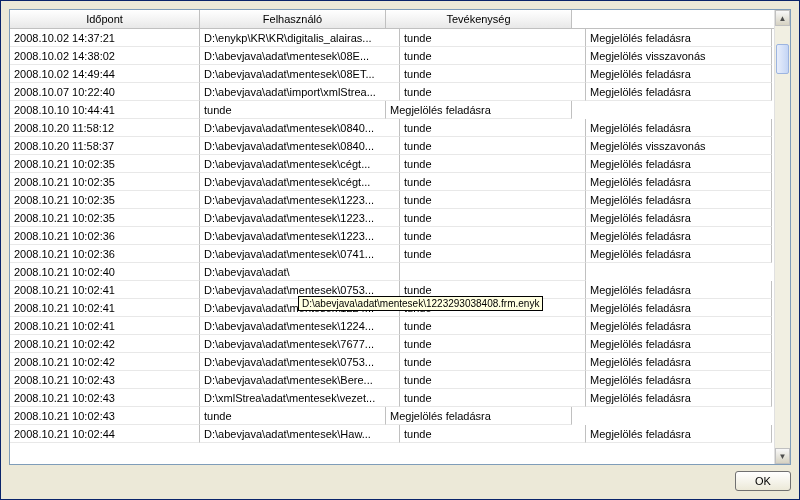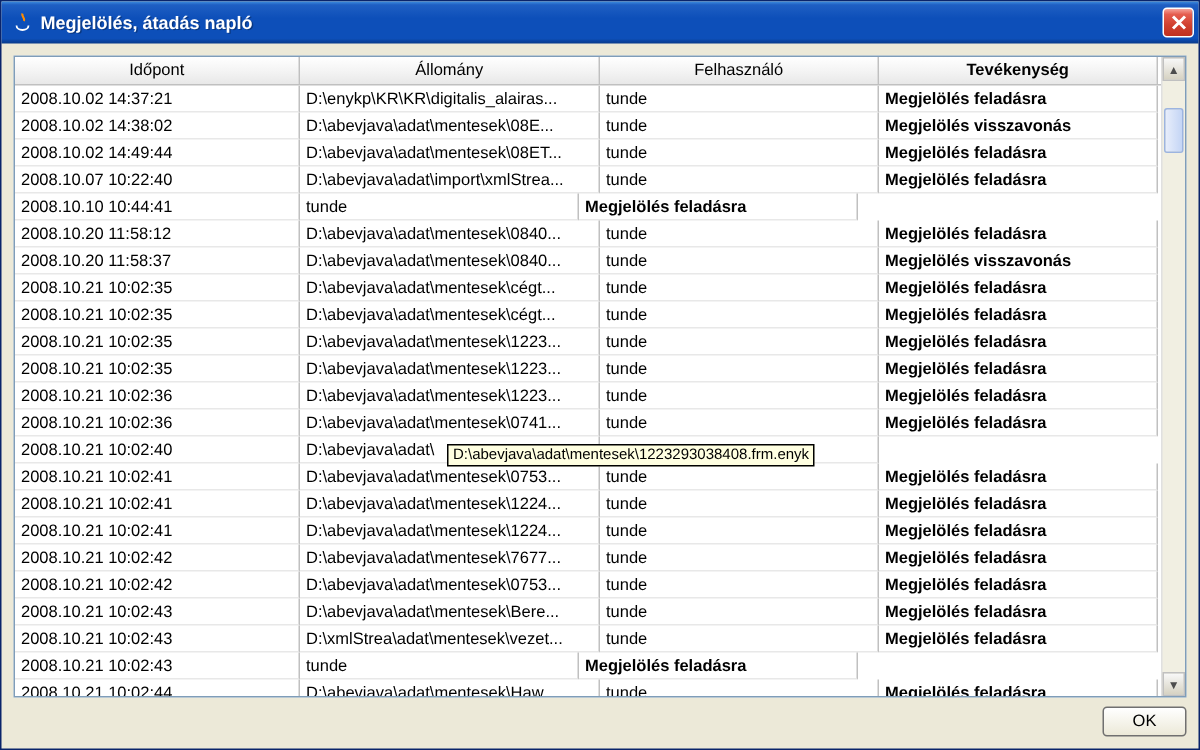--- a/index.html
+++ b/index.html
@@ -104,21 +104,21 @@
   border-bottom: 1px solid #e8e8e8;
   padding: 0 4px;
   overflow: hidden;
   white-space: nowrap;
   text-overflow: clip;
   color: #000;
 }
 .col0 { width: 190px; }
 .col1 { width: 200px; }
 .col2 { width: 186px; }
-.col3 { width: 186px; font-weight: bold; }
+.col3 { width: 186px; }
 .scrollbar {
   position: absolute;
   right: 0;
   top: 0;
   width: 16px;
   bottom: 0;
   background: #f1efe2;
   border-left: 1px solid #e0e0e0;
   display: flex;
   flex-direction: column;
@@ -170,40 +170,25 @@
   white-space: nowrap;
   z-index: 100;
   left: 298px;
   top: 296px;
 }
 </style>
 </head>
 <body>
 
 <div class="window">
-  <div class="titlebar">
-    <span class="app-icon">
-      <svg viewBox="0 0 16 16">
-          <path d="M4 10c0 2 2 3 4 3s4-1 4-3" stroke="#fff" stroke-width="1.2" fill="none"></path>
-          <path d="M8 2c-1 2 2 3 1 5" stroke="#ff8c00" stroke-width="1.5" fill="none"></path>
-        </svg>
-    </span>
-    <span class="title-text">Megjelölés, átadás napló</span>
-    <div class="close-btn">
-      <svg viewBox="0 0 10 10">
-          <path d="M1 1 L9 9 M9 1 L1 9" stroke="#fff" stroke-width="2"></path>
-        </svg>
-    </div>
-  </div>
 
   <div class="content">
     <div class="table-wrap">
       <div class="thead-row">
         <div class="th col0">Időpont</div>
-        <div class="th col1">Állomány</div>
         <div class="th col2">Felhasználó</div>
         <div class="th col3">Tevékenység</div>
       </div>
       <div class="tbody" id="tbody">
           <div class="row">
             <div class="cell col0">2008.10.02 14:37:21</div>
             <div class="cell col1">D:\enykp\KR\KR\digitalis_alairas...</div>
             <div class="cell col2">tunde</div>
             <div class="cell col3">Megjelölés feladásra</div>
           </div>

